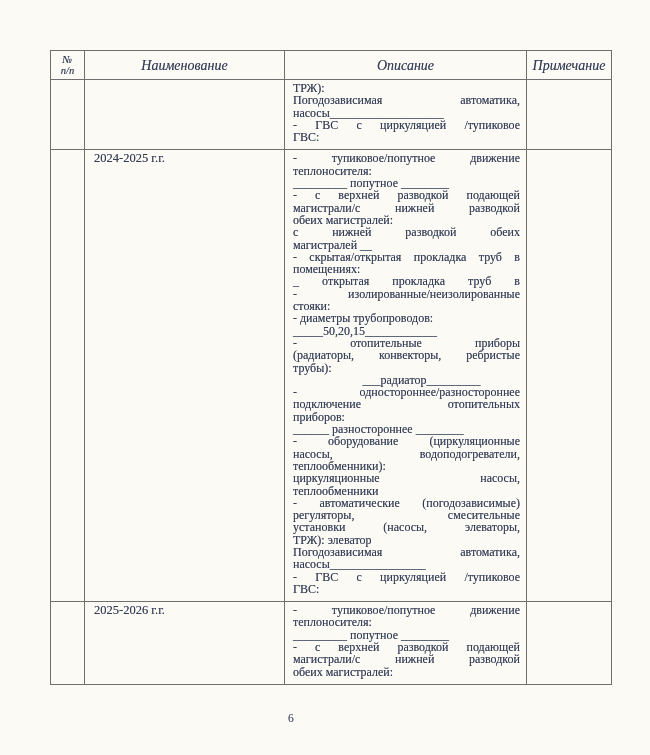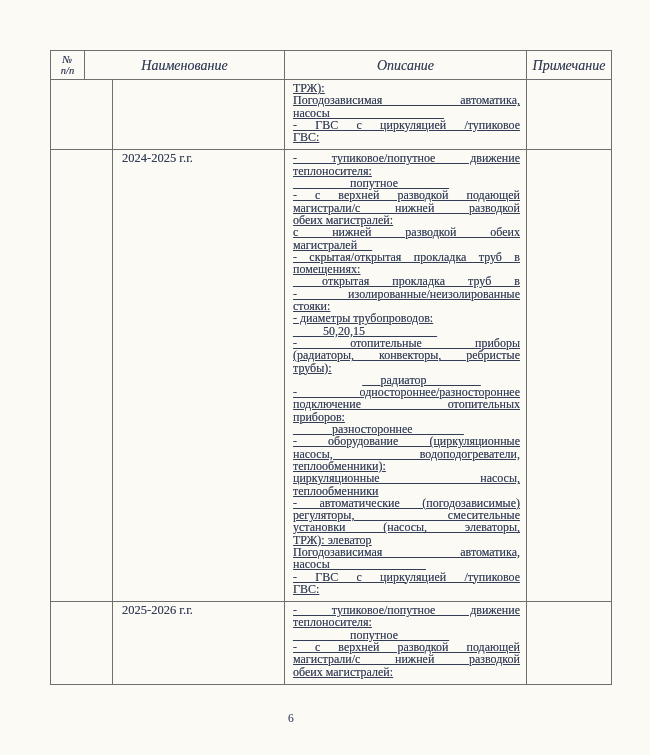--- a/index.html
+++ b/index.html
@@ -30,24 +30,24 @@
   .cell{border-left:1px solid var(--grid-line);min-width:0;}
   .cell:first-child{border-left:none;}
   
   .row.header{height:28px;}
   .hcell{
     display:flex;flex-direction:column;align-items:center;justify-content:center;
     font-style:italic;font-size:14px;line-height:13px;
   }
   .hcell.numhead{font-size:10.5px;line-height:11.5px;}
   
-  .cell-name{padding:2px 4px 0 9px;font-size:12.5px;line-height:13px;margin-left:28px;}
+  .cell-name{padding:2px 4px 0 9px;font-size:12.5px;line-height:13px;}
   .cell-desc{padding:2px 6px 6px 8px;font-size:12px;line-height:12.3px;}
   .cell-num,.cell-note{padding:2px;}
-  .line{min-height:12.3px;text-decoration:underline;}
+  .line{min-height:12.3px;}
   .line.j{text-align:justify;text-align-last:justify;}
   .line.l{text-align:left;}
   .line.ind{text-indent:30px;text-align:center;}
   .page-num{
     position:absolute;left:288px;top:712px;
     font-size:11.5px;color:#45506b;
     text-shadow:0 0 0.5px rgba(69,80,107,0.5);
   }
 </style>
 </head>

